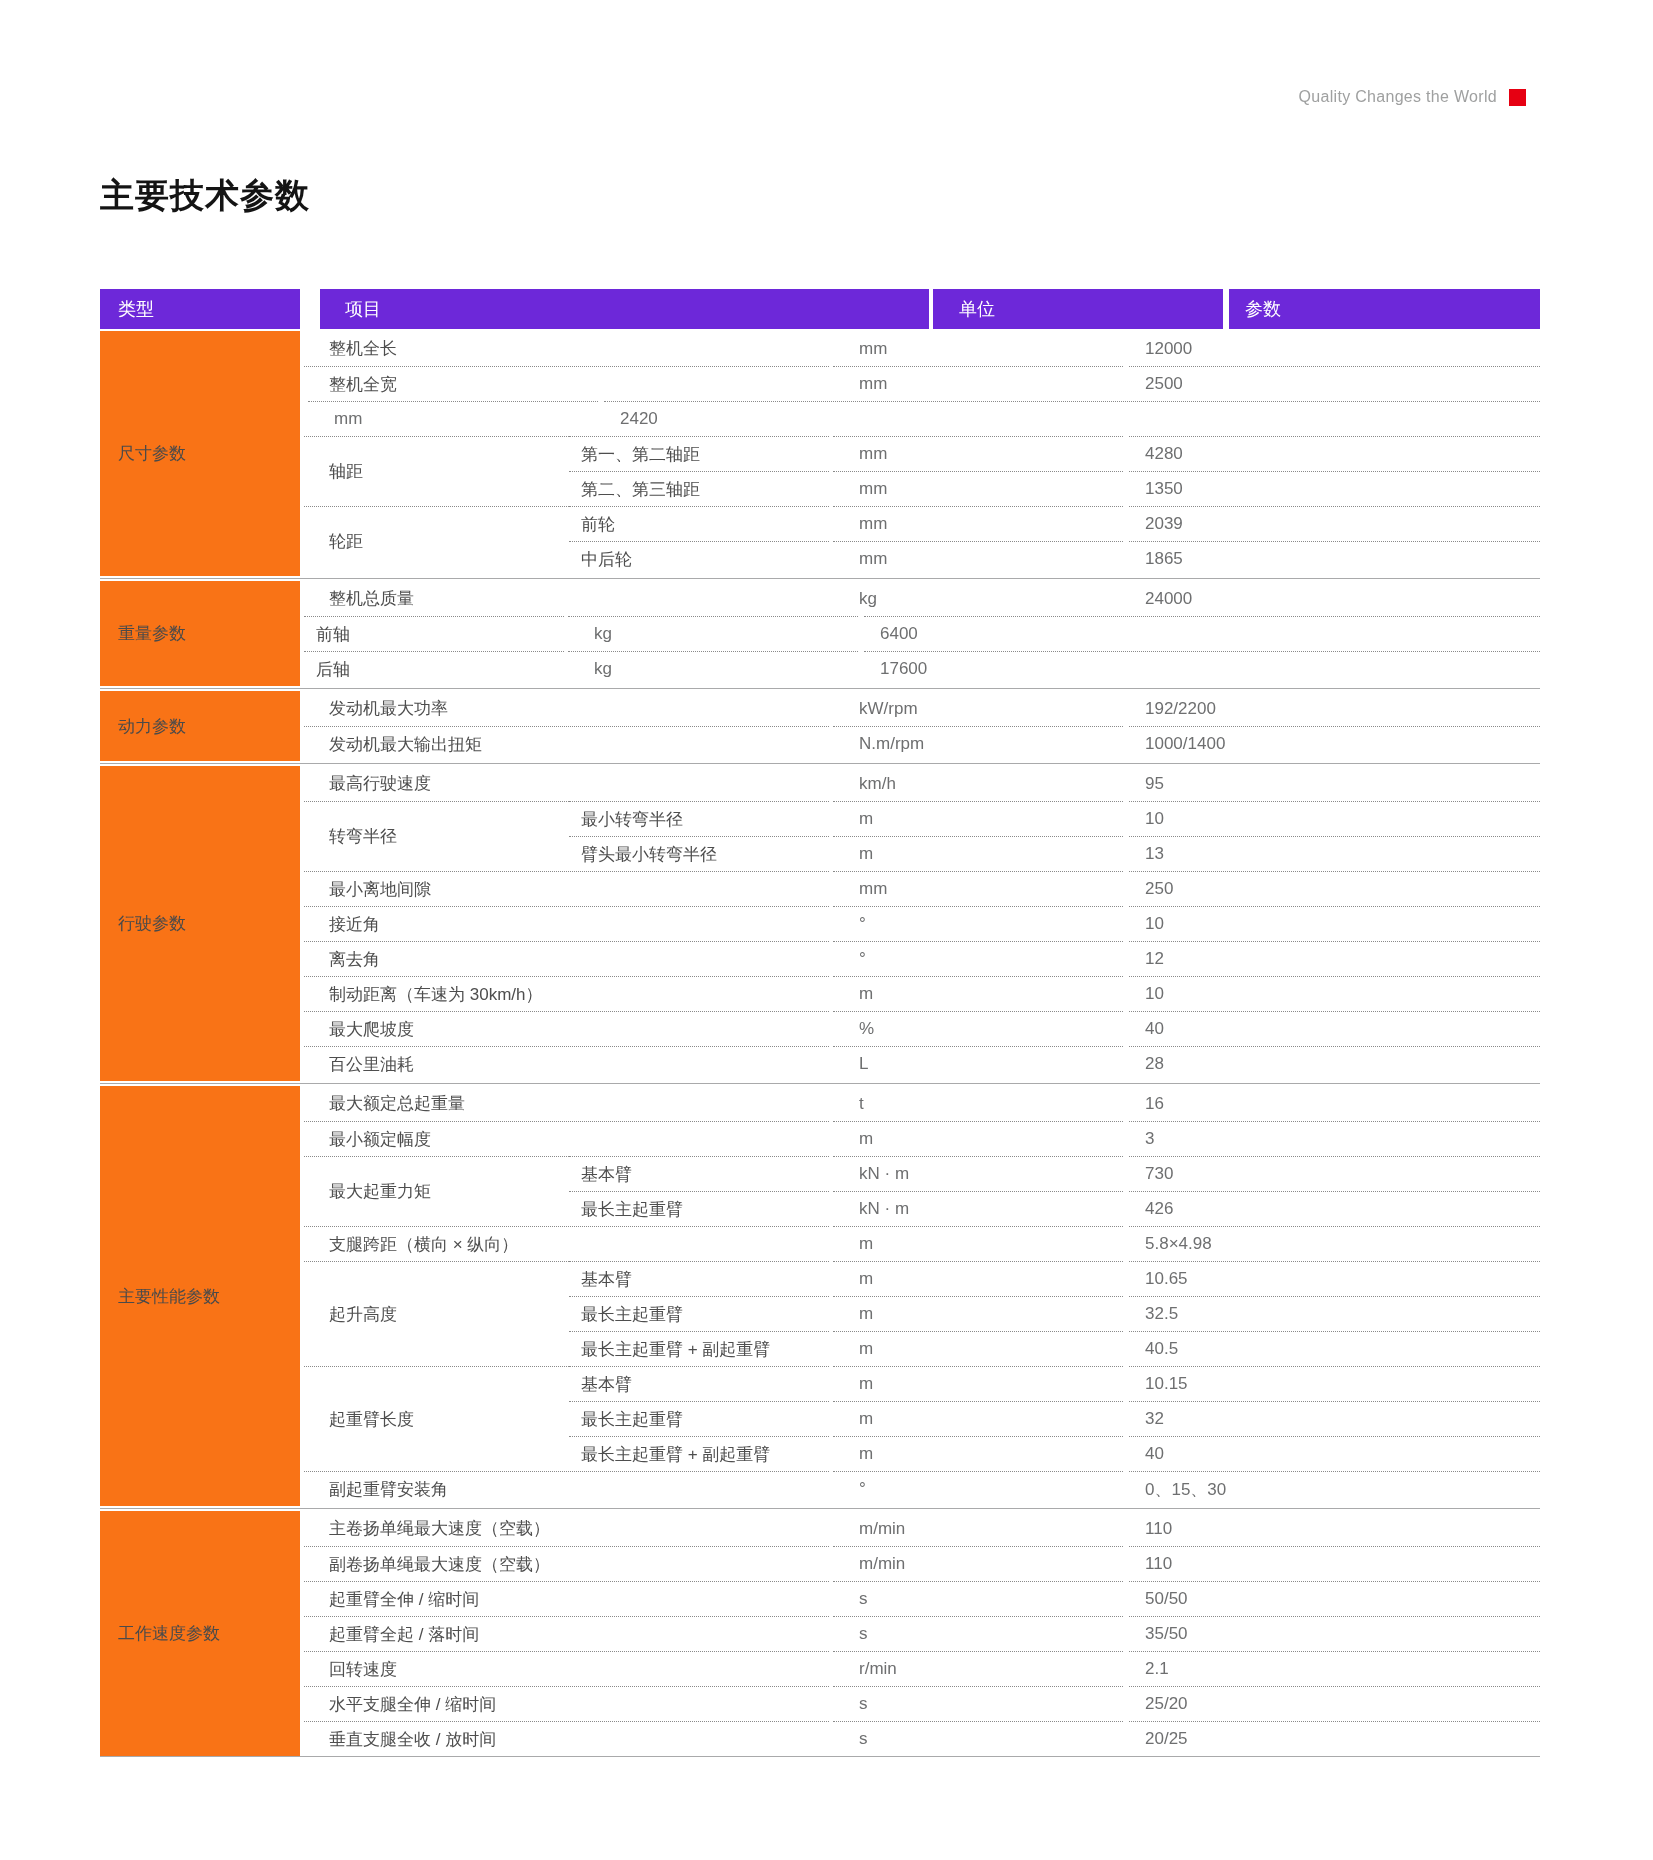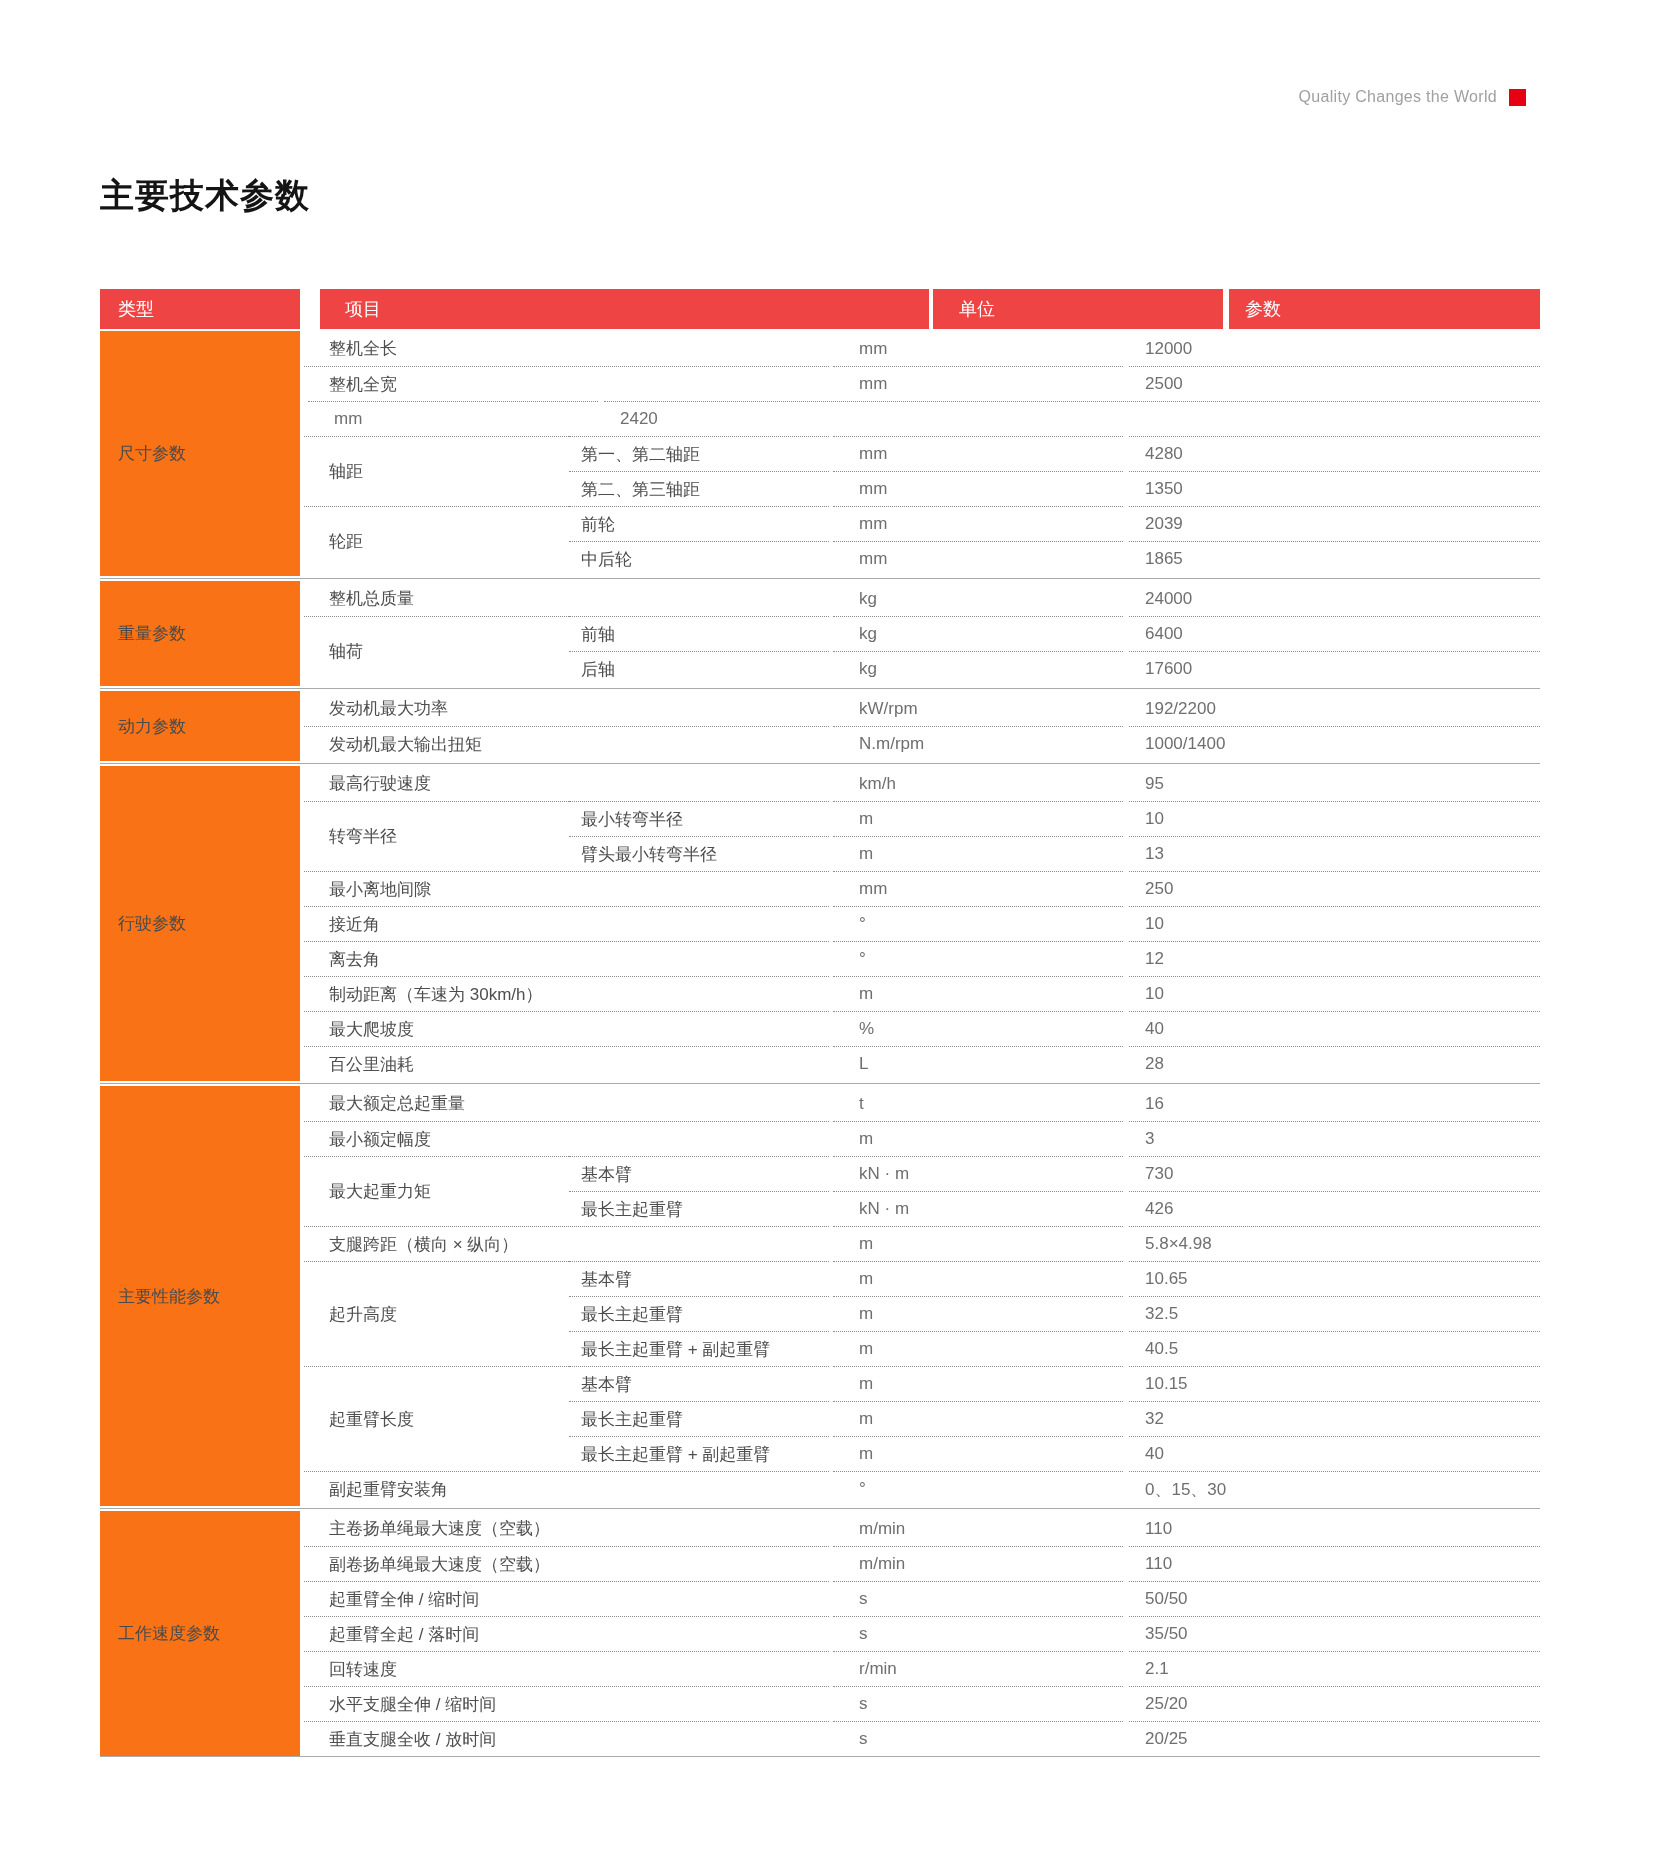--- a/index.html
+++ b/index.html
@@ -8,21 +8,21 @@
   .topbar{display:flex;justify-content:flex-end;align-items:center;padding-top:88px;margin-right:127px;gap:12px;}
   .slogan{font-size:16px;color:#9fa0a0;letter-spacing:0.3px;}
   .brand-square{width:17px;height:17px;background:#e60012;display:inline-block;}
 
   .page-title{margin:68px 0 0 100px;font-size:34px;line-height:42px;font-weight:bold;color:#141414;letter-spacing:1px;}
 
   .spec-table{margin:73px 113px 0 100px;}
 
   
   .thead{display:flex;height:40px;margin-bottom:2px;}
-  .th{background:#ef4444;color:#ffffff;font-size:18px;display:flex;align-items:center;}
+  .th{background:#6d28d9;color:#ffffff;font-size:18px;display:flex;align-items:center;}
   .th-type{width:200px;padding-left:18px;box-sizing:border-box;}
   .th-item{width:609px;margin-left:20px;padding-left:25px;box-sizing:border-box;}
   .th-unit{width:290px;margin-left:4px;padding-left:26px;box-sizing:border-box;}
   .th-value{flex:1;margin-left:6px;padding-left:16px;box-sizing:border-box;}
 
   
   .tbody{border-bottom:1px solid #a9aaab;}
   .group{display:flex;}
   .group + .group{margin-top:2px;border-top:1px solid #a9aaab;padding-top:2px;}
   .type-cell{width:200px;flex:none;background:#f97316;display:flex;align-items:center;padding-left:18px;box-sizing:border-box;font-size:17px;color:#4a4a4a;}
@@ -129,21 +129,20 @@
           <div class="item-row">
             <div class="cell-item wide">整机总质量</div>
             <div class="right">
               <div class="subrow">
                 <div class="cell-unit">kg</div>
                 <div class="cell-value">24000</div>
               </div>
             </div>
           </div>
           <div class="item-row">
-            <div class="cell-item">轴荷</div>
             <div class="right">
               <div class="subrow">
                 <div class="cell-sub">前轴</div>
                 <div class="cell-unit">kg</div>
                 <div class="cell-value">6400</div>
               </div>
               <div class="subrow">
                 <div class="cell-sub">后轴</div>
                 <div class="cell-unit">kg</div>
                 <div class="cell-value">17600</div>

